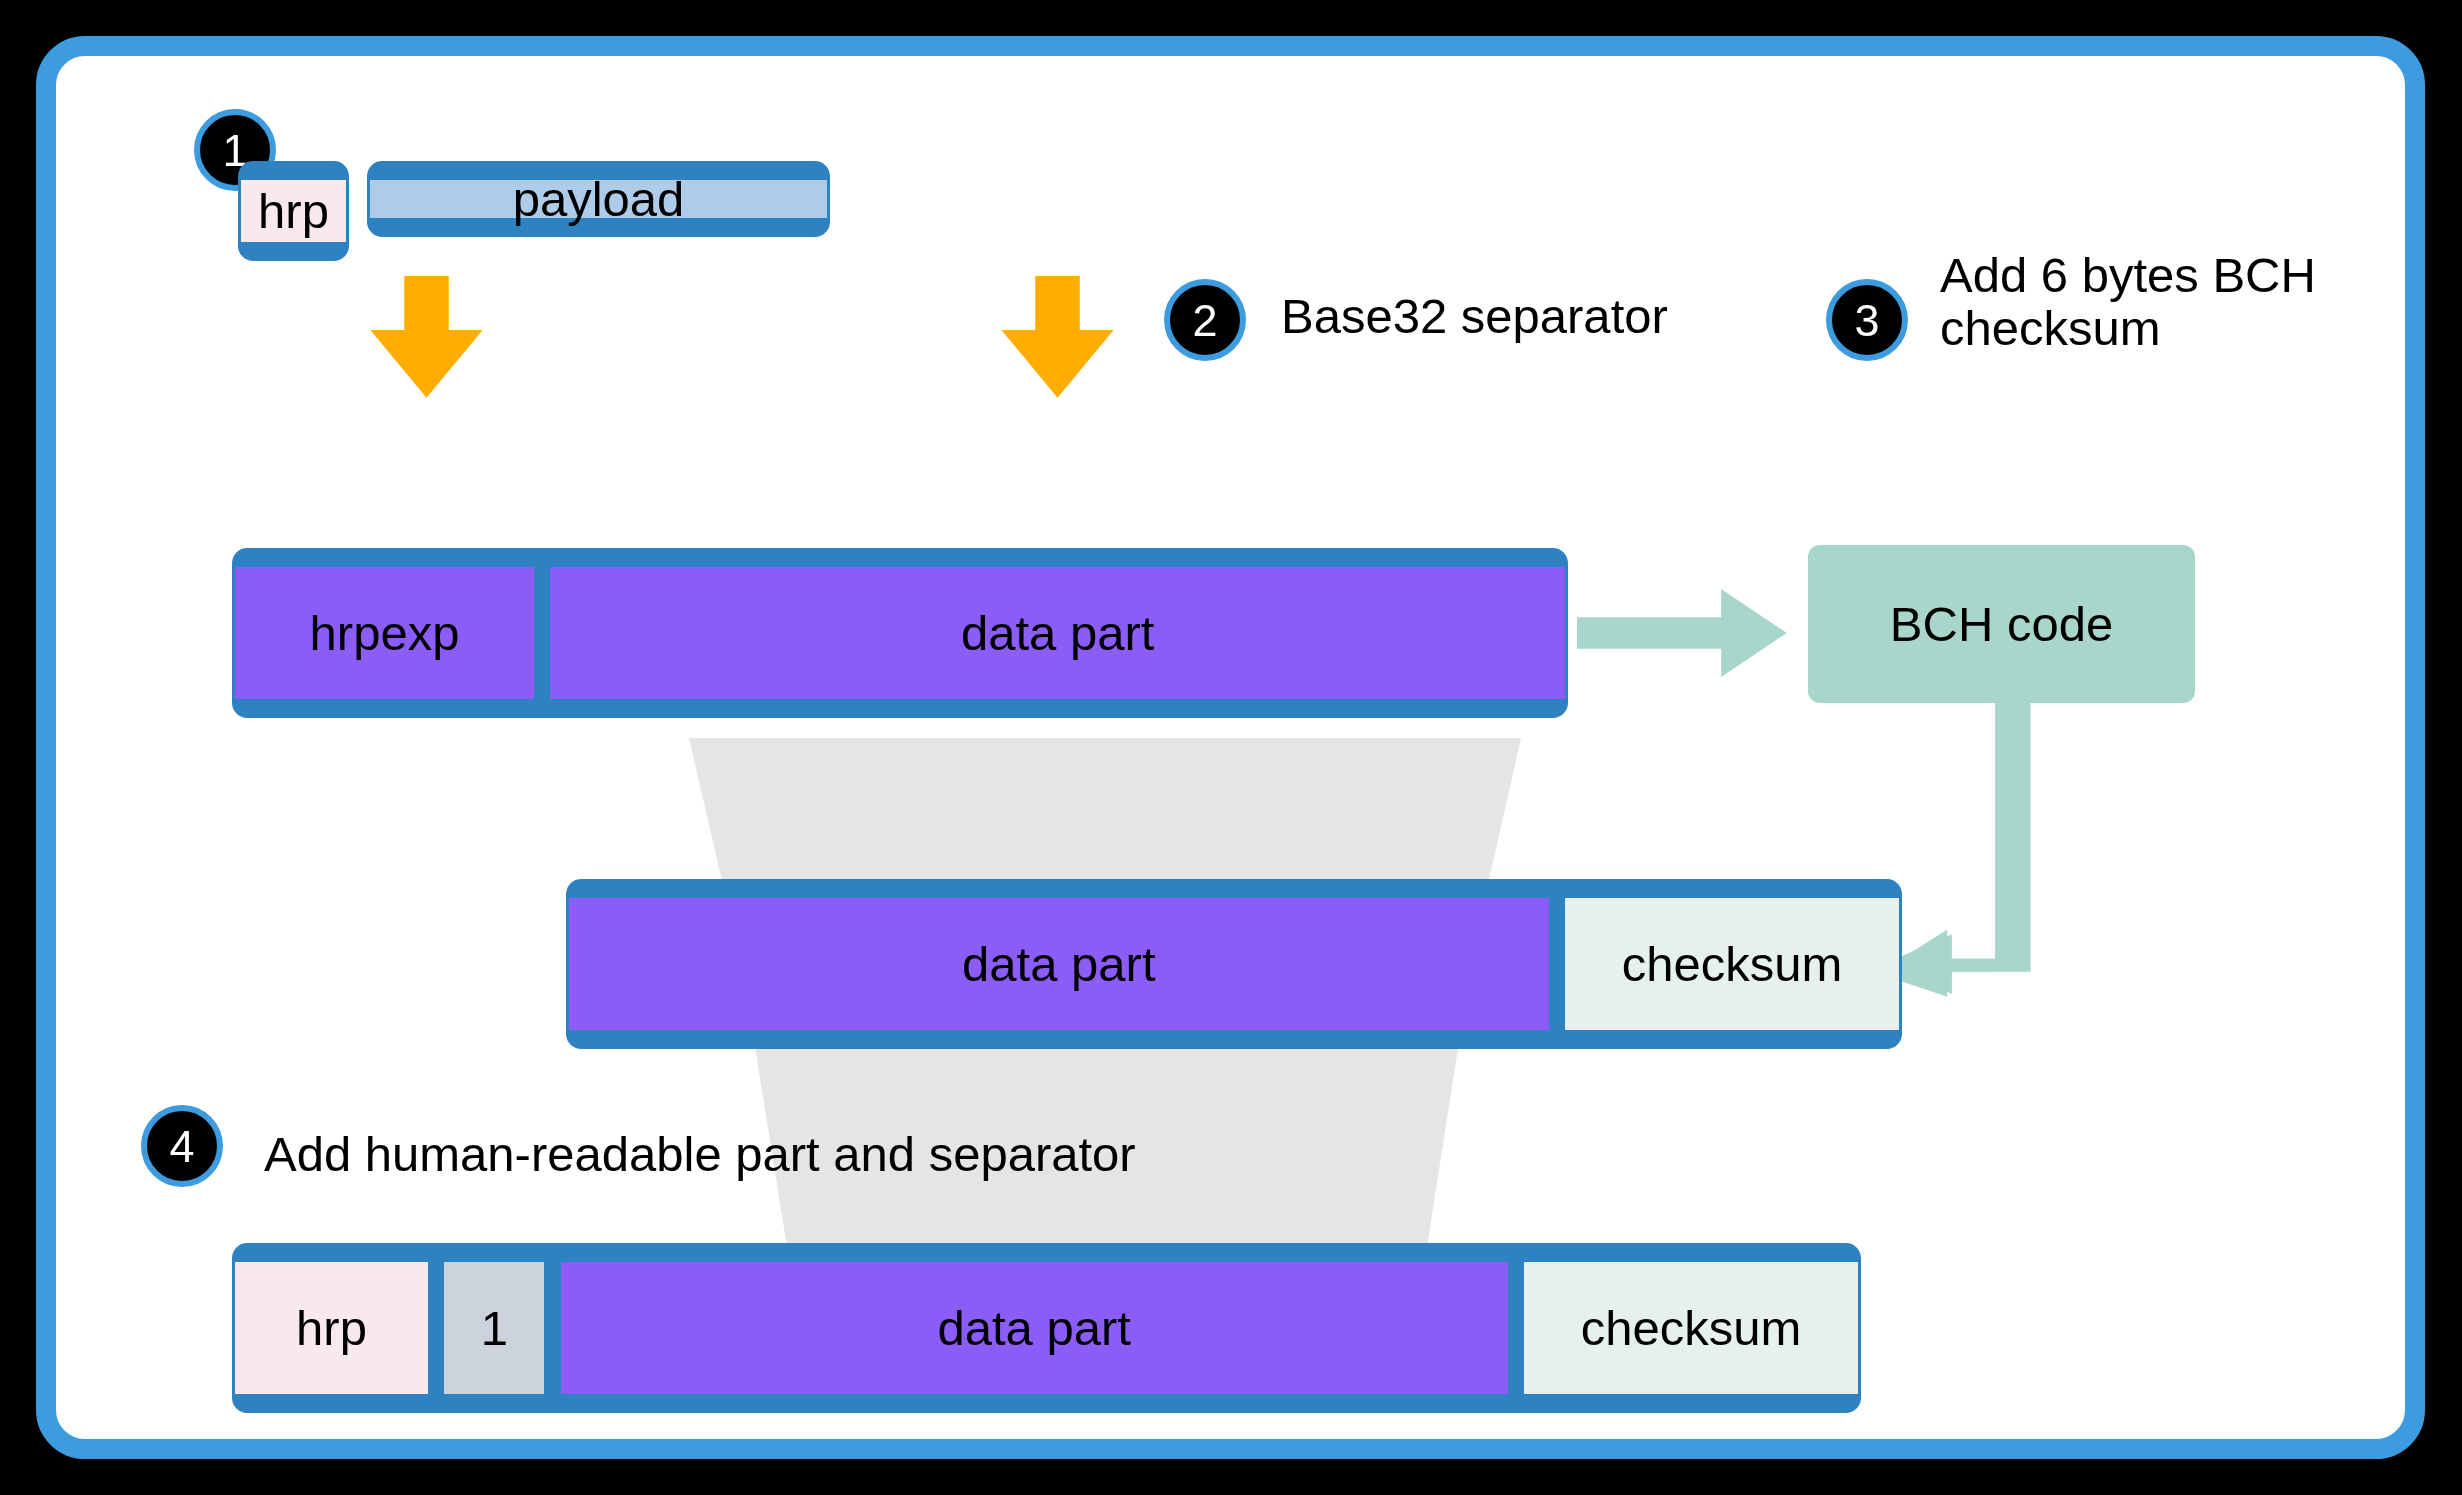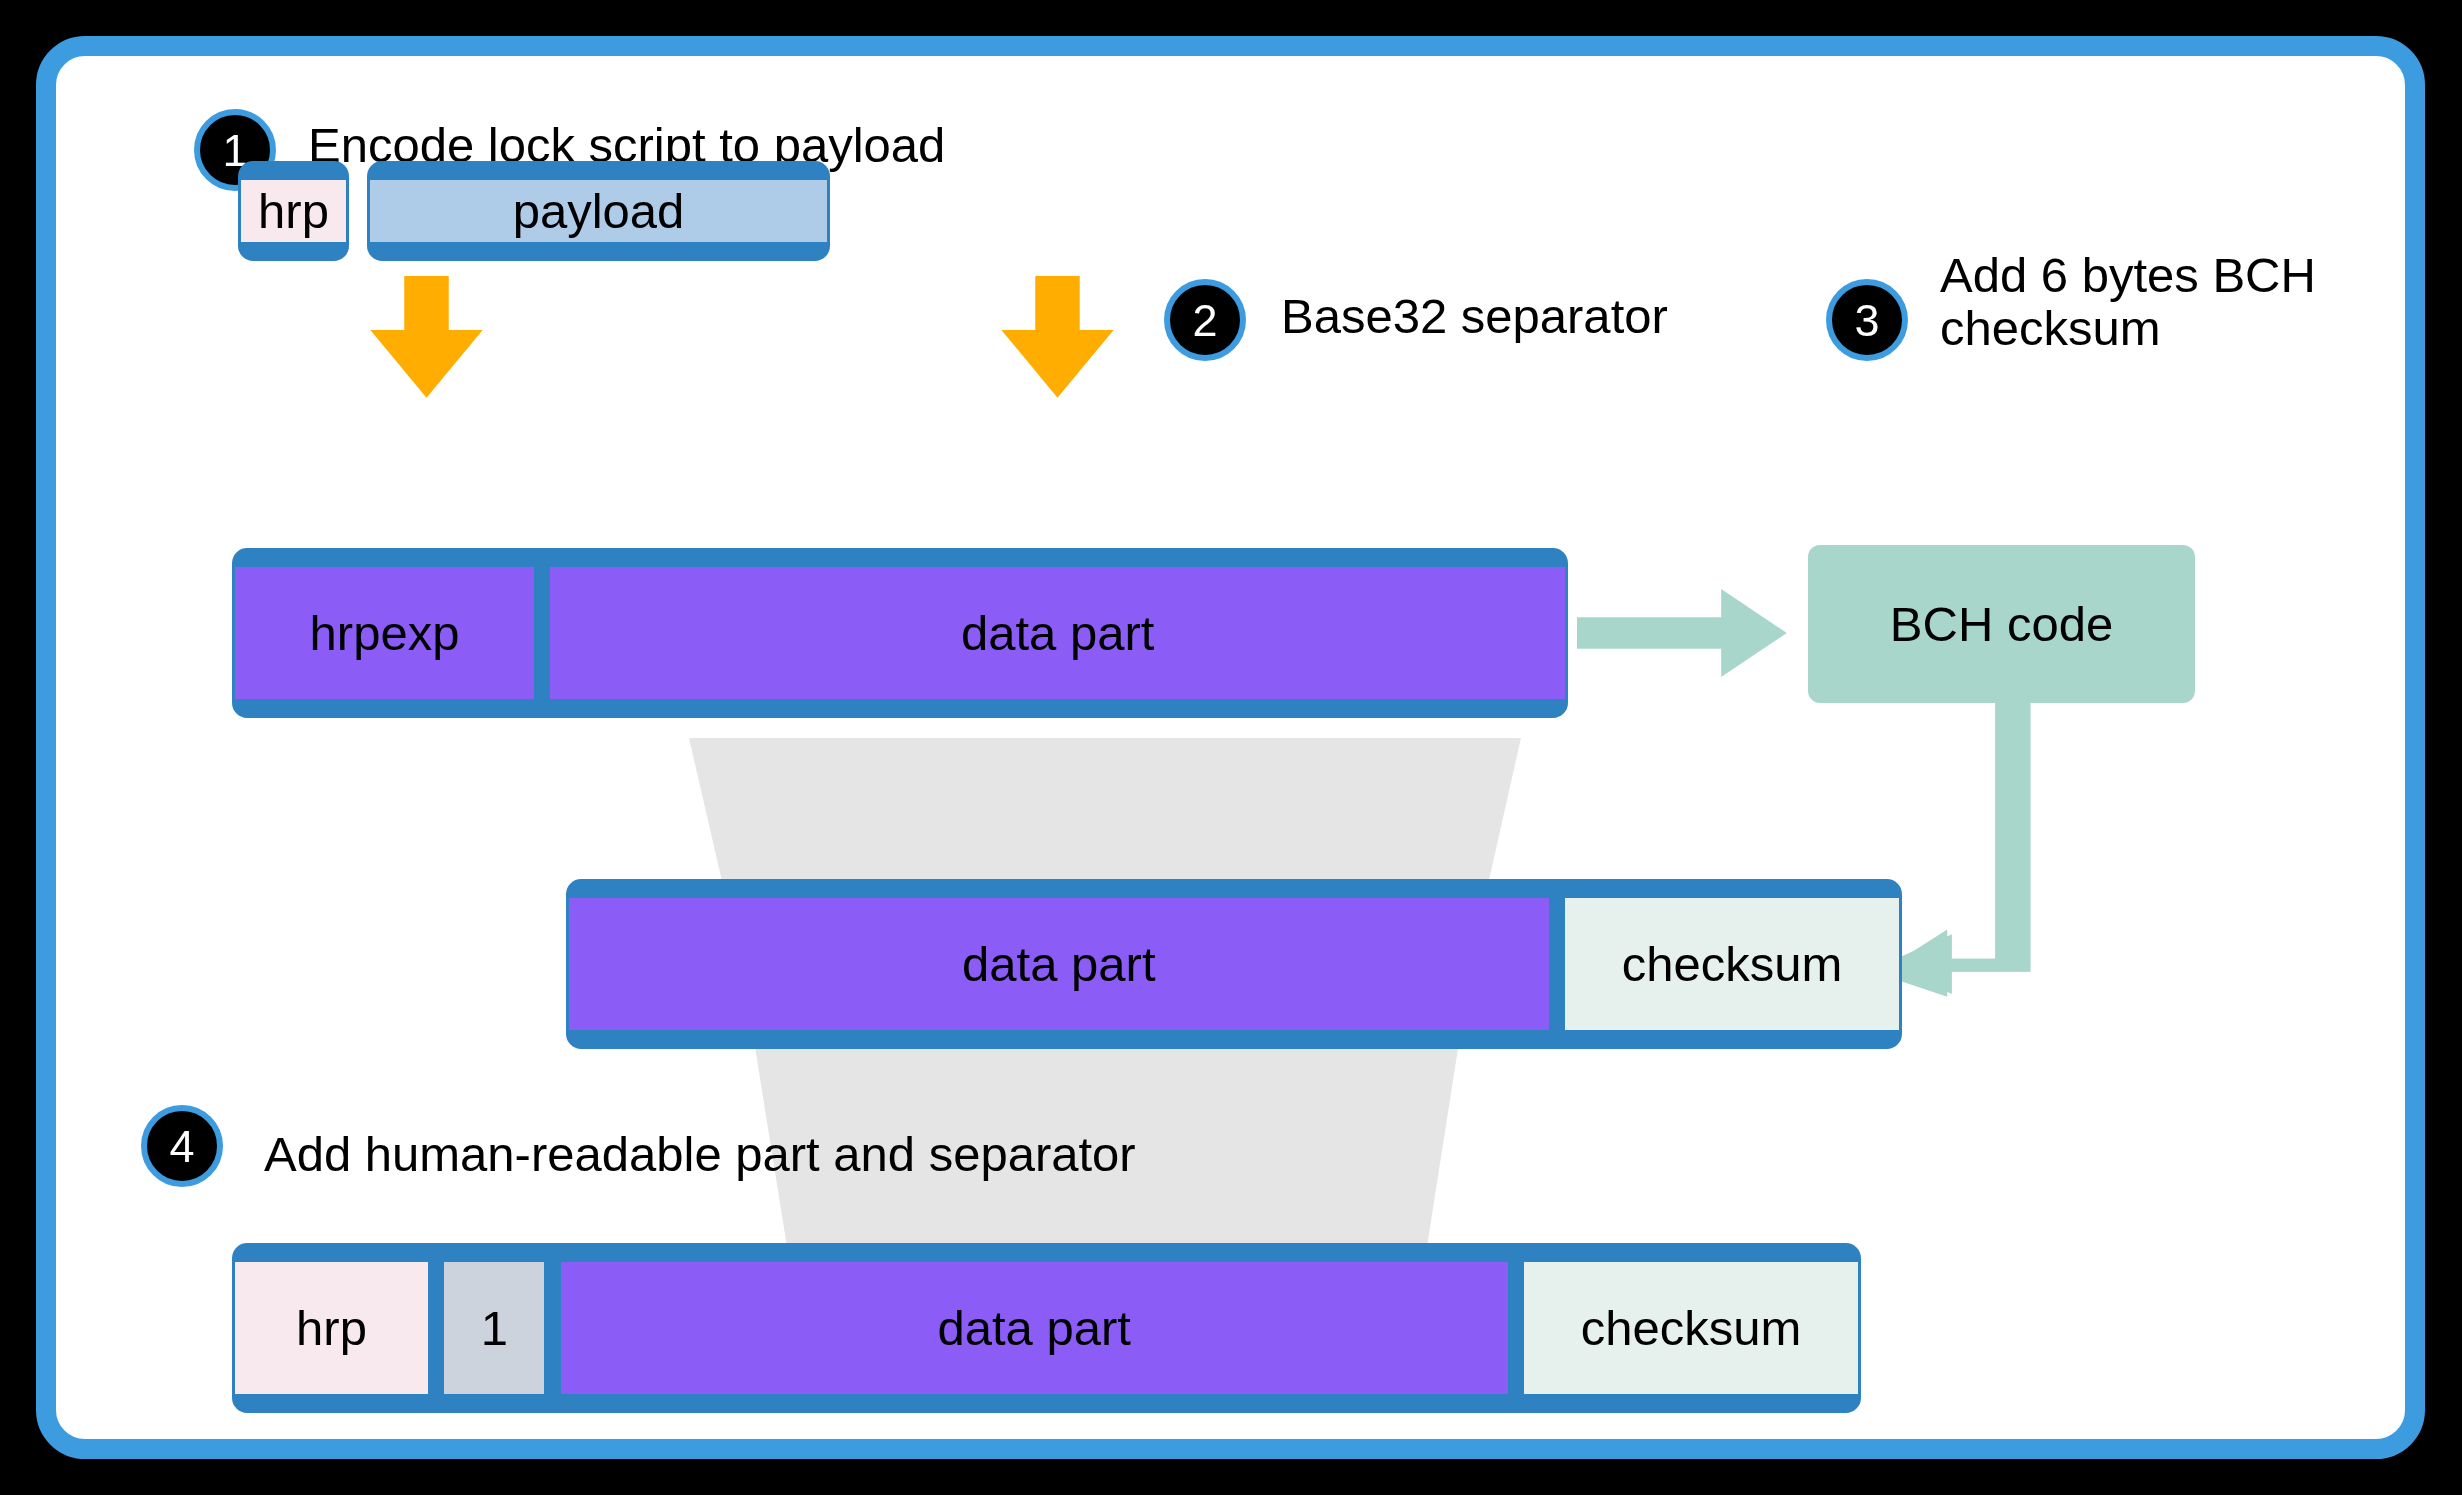--- a/index.html
+++ b/index.html
@@ -125,27 +125,26 @@
 
     <svg class="trapezoid" style="left:633px; top:682px; width:832px; height:234px;" viewBox="0 0 1420 400" preserveAspectRatio="none">
       <polygon points="0,0 1420,0 1330,400 92,400" fill="#e5e5e5"></polygon>
     </svg>
 
     <svg class="trapezoid" style="left:687px; top:916px; width:727px; height:337px;" viewBox="0 0 1240 575" preserveAspectRatio="none">
       <polygon points="0,0 1240,0 1150,575 92,575" fill="#e5e5e5"></polygon>
     </svg>
 
     <div class="step-badge" style="left:138px; top:53px; width:82px; height:82px;">1</div>
-    <div class="step-label" style="left:252px; top:63px;">Encode lock script to payload</div>
 
     <div class="seg-group" style="left:182px; top:105px; width:111px; height:100px;">
       <div class="seg fill-hrp" style="flex:1 1 auto;">hrp</div>
     </div>
 
-    <div class="seg-group" style="left:311px; top:105px; width:463px; height:100px;">
+    <div class="seg-group" style="left:311px; top:105px; width:463px; height:76px;">
       <div class="seg fill-payload" style="flex:1 1 auto;">payload</div>
     </div>
 
     <svg class="arrow-down" style="left:312px; top:220px;" viewBox="0 0 200 210">
       <polygon points="62,0 138,0 138,92 196,92 100,208 4,92 62,92" fill="#ffad00"></polygon>
     </svg>
 
     <svg class="arrow-down" style="left:943px; top:220px;" viewBox="0 0 200 210">
       <polygon points="62,0 138,0 138,92 196,92 100,208 4,92 62,92" fill="#ffad00"></polygon>
     </svg>

